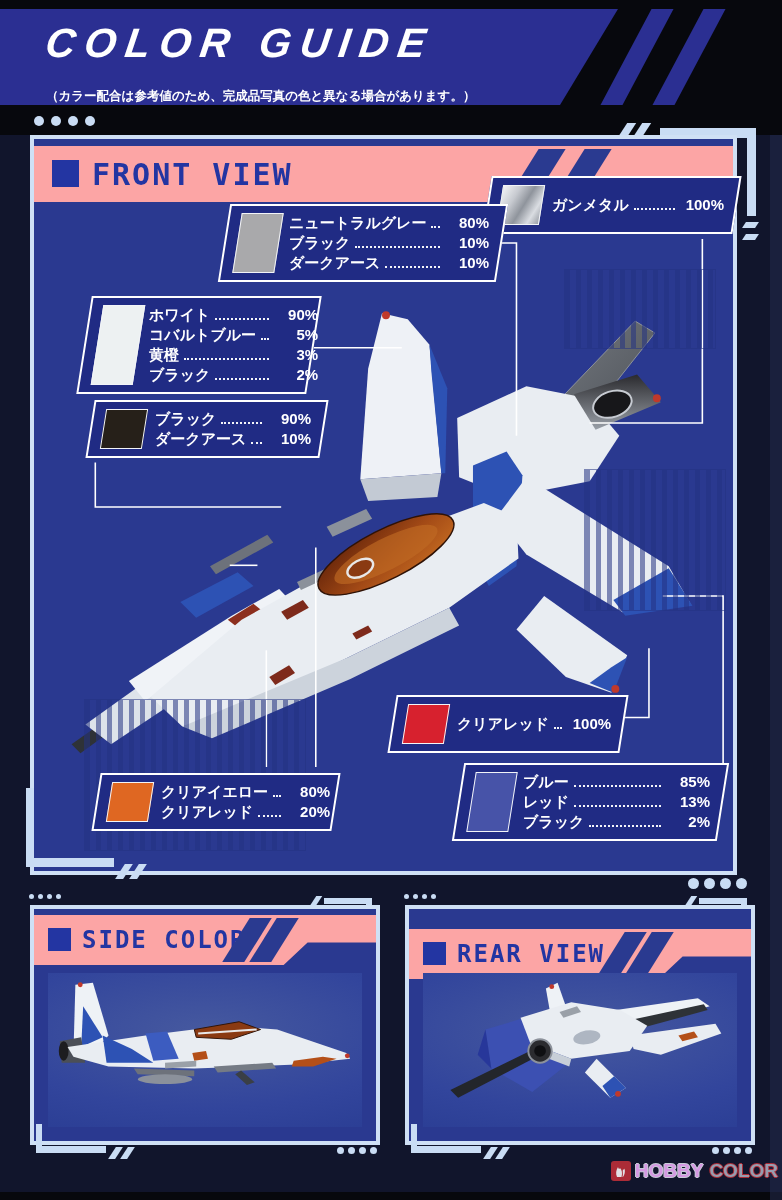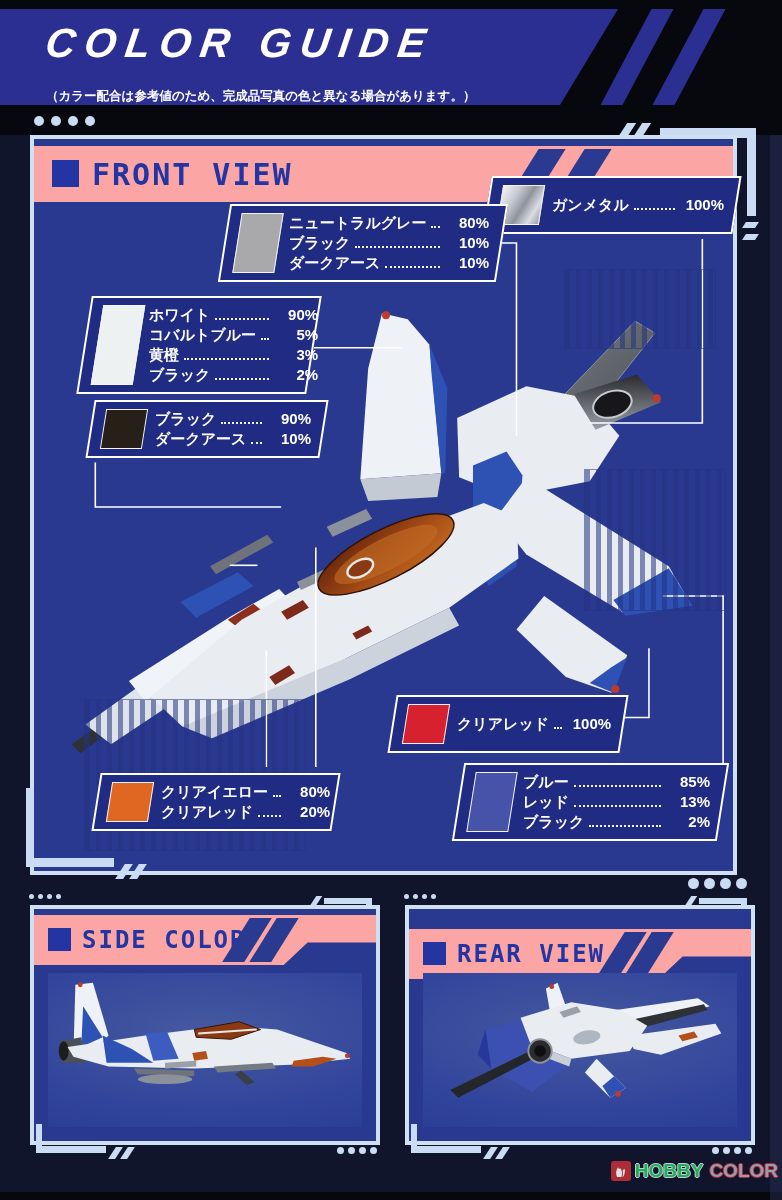--- a/index.html
+++ b/index.html
@@ -43,21 +43,21 @@
   .clines{flex:1;transform:skewX(9deg);}
   .cline{display:flex;align-items:baseline;line-height:20px;font-size:15px;font-weight:bold;color:#fff;white-space:nowrap;}
   .leader{flex:1;min-width:8px;border-bottom:2px dotted rgba(255,255,255,.95);margin:0 5px 4px 5px;}
   .cpct{min-width:44px;text-align:right;}
 
   .footnote{position:absolute;left:35px;top:1156px;font-size:13px;font-weight:bold;color:#ffffff;white-space:nowrap;}
 
   
   .hslogo{position:absolute;right:4px;top:1160px;display:flex;align-items:center;gap:4px;opacity:.88;}
   .hsicon{width:20px;height:20px;background:#c23039;border-radius:3px;display:flex;align-items:center;justify-content:center;}
-  .hsword1{font-size:19px;font-weight:bold;letter-spacing:0px;color:#22c55e;
+  .hsword1{font-size:19px;font-weight:bold;letter-spacing:0px;color:#f0abfc;
            text-shadow:0 0 1px #dfe3ee,1px 0 0 #dfe3ee,-1px 0 0 #dfe3ee,0 1px 0 #dfe3ee,0 -1px 0 #dfe3ee;}
   .hsword2{font-size:19px;font-weight:bold;color:#aab0c2;
            text-shadow:0 0 1px #c23039,1px 0 0 #c23039,-1px 0 0 #c23039,0 1px 0 #c23039,0 -1px 0 #c23039;margin-left:2px;}
   svg{display:block;}
 </style>
 </head>
 <body>
 
 <div class="page">
   <div class="topstrip"></div>

